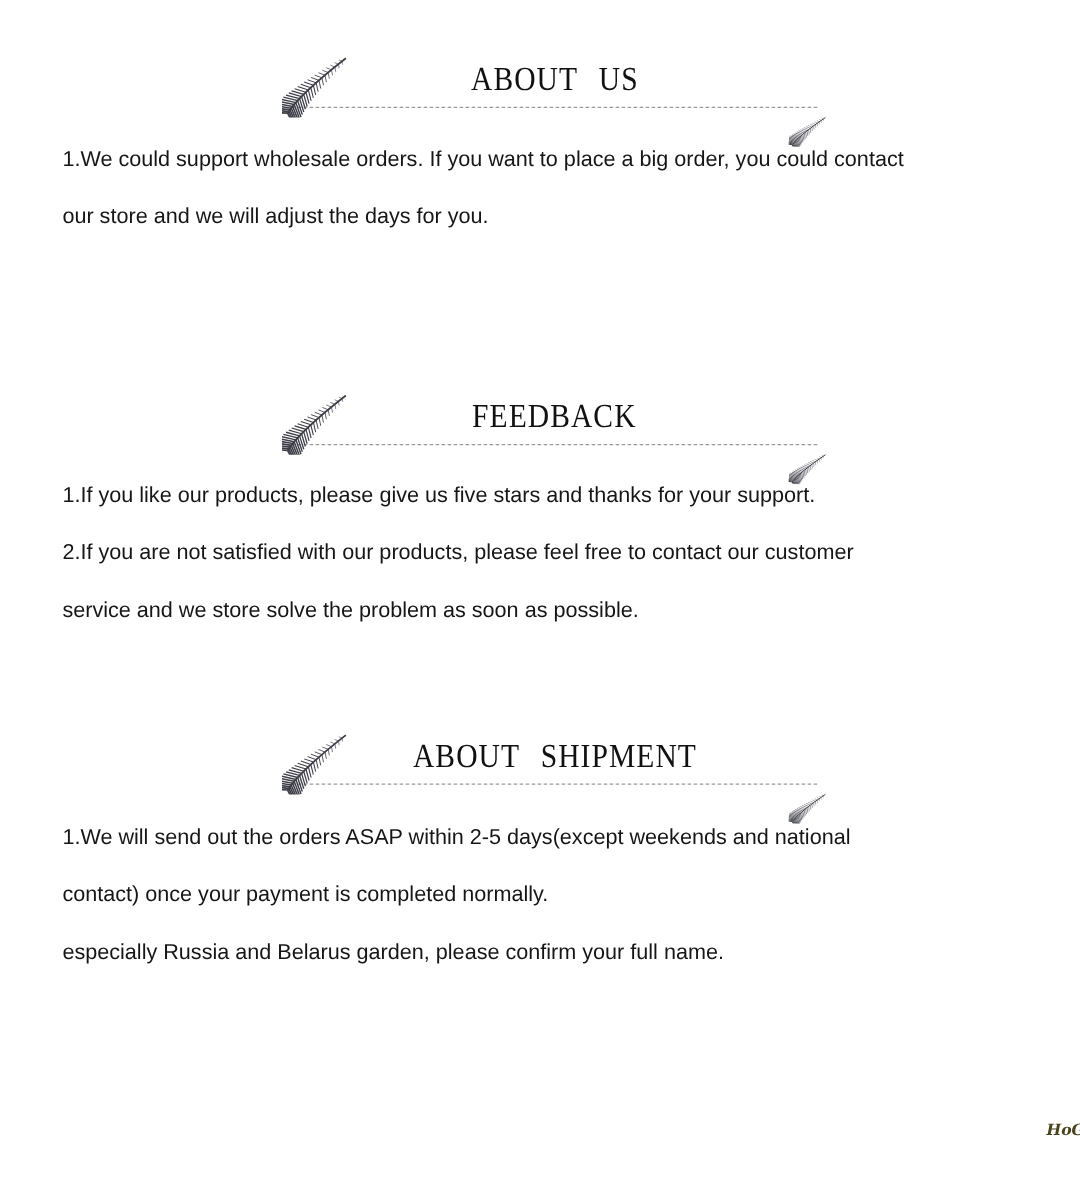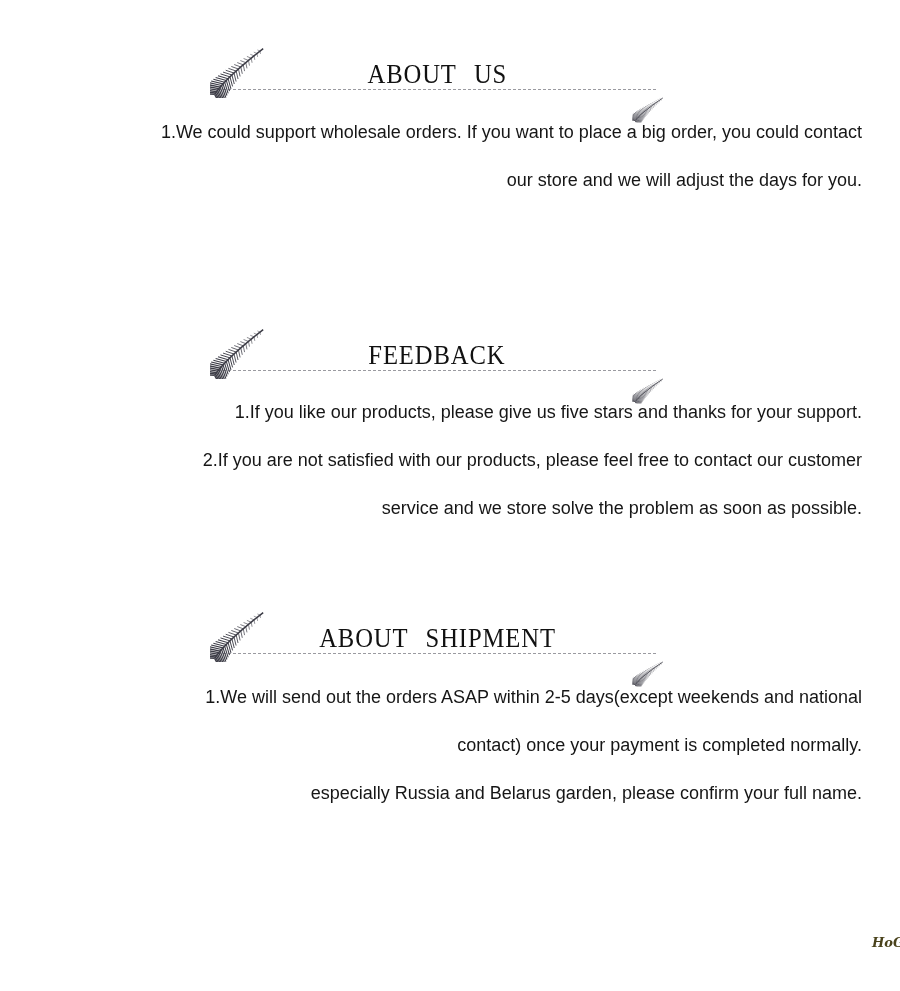--- a/index.html
+++ b/index.html
@@ -7,44 +7,44 @@
     position:relative;
     width:900px;height:991px;
     background:#ffffff;
     overflow:hidden;
     font-family:"Liberation Sans", sans-serif;
     color:#141414;
   }
   
   .section-header{
     position:absolute;
-    left:218px;width:438px;height:44px;
+    left:243px;width:438px;height:44px;
     border-bottom:1px dashed #9a9aa0;
-    display:flex;align-items:flex-end;justify-content:center;
+    display:flex;align-items:center;justify-content:center;
   }
   .section-title{
     margin:0;padding:0 0 1px 0;
     font-family:"Liberation Serif", serif;
     font-weight:400;
     font-size:28px;
     letter-spacing:1px;
     word-spacing:12px;
     color:#111111;
     white-space:nowrap;
     transform:scaleX(0.88);
     transform-origin:center bottom;
     line-height:1.05;
   }
   .fern{position:absolute;pointer-events:none;}
   .fern-left{left:-8px;top:-1px;width:56px;height:54px;}
   .fern-right{right:-8px;top:50px;width:31px;height:28px;transform:rotate(4deg);}
   
   .section-body{
     position:absolute;
-    left:72px;width:790px;text-align:right;
+    left:52px;width:790px;
   }
   .text-line{
     height:48px;line-height:48px;
     font-size:18px;
     color:#161616;
     white-space:nowrap;
   }
   
   #sec-about .section-header{top:45px;}
   #sec-about .section-body{top:108px;}

